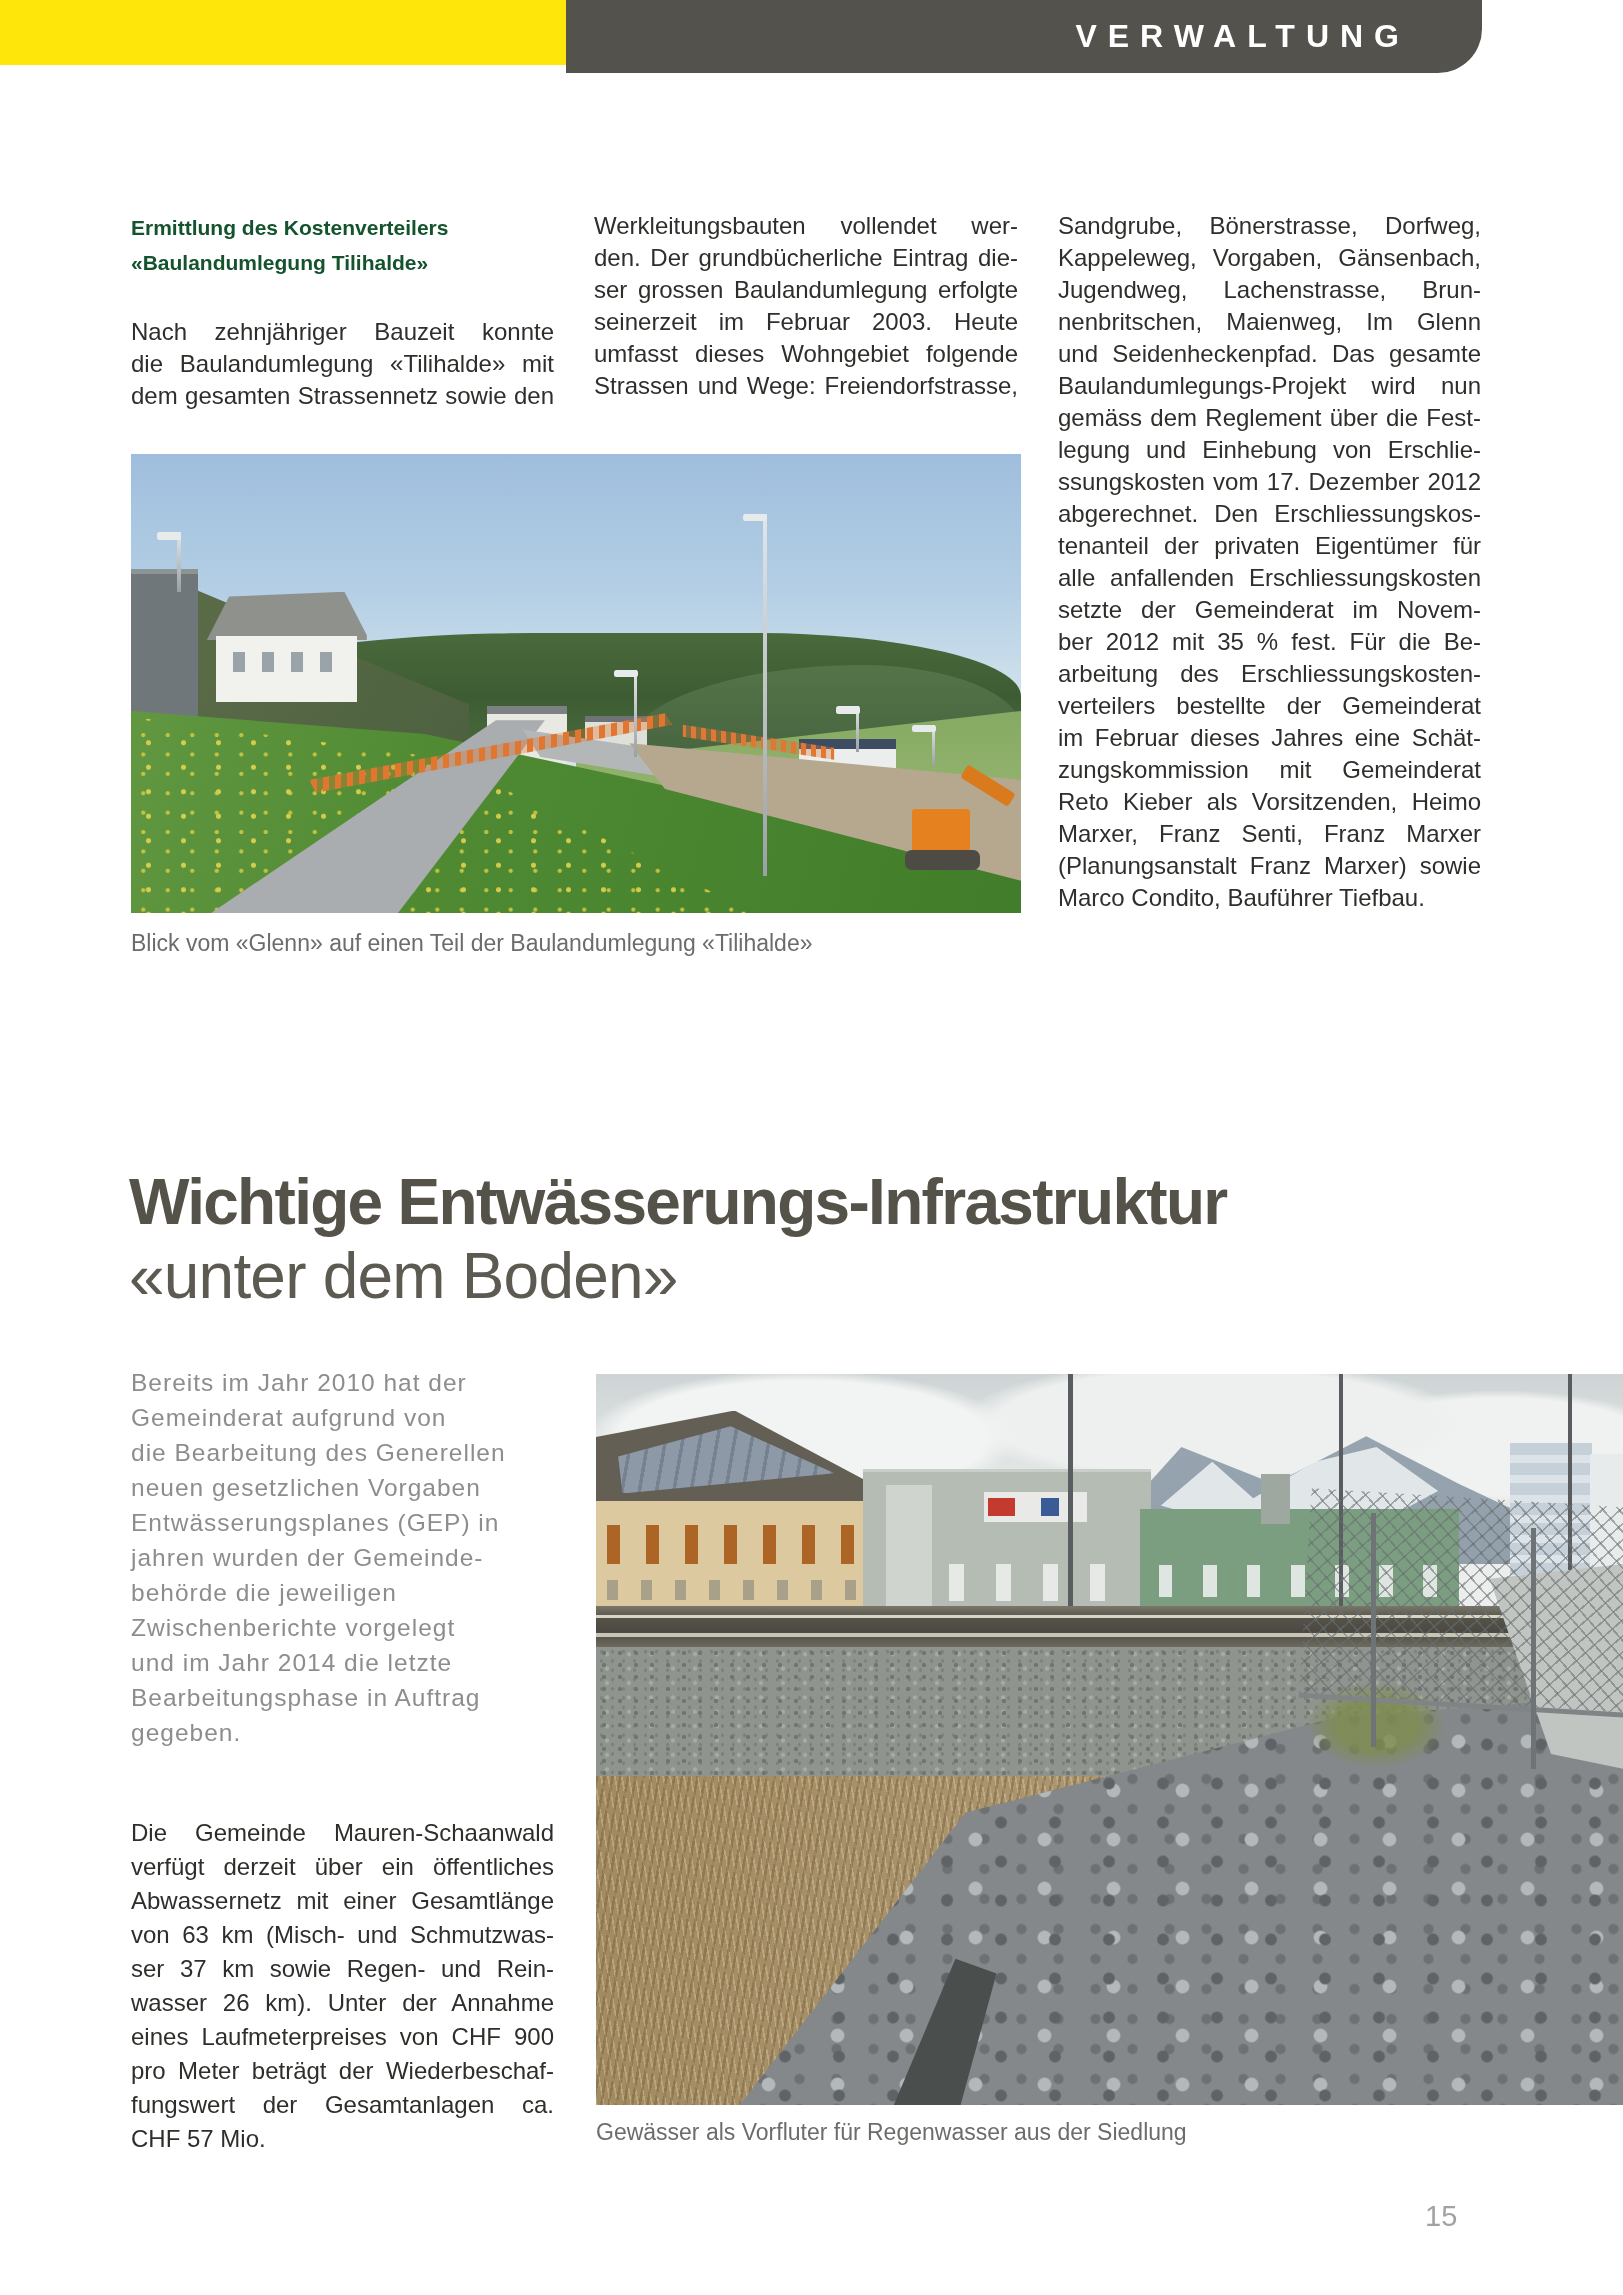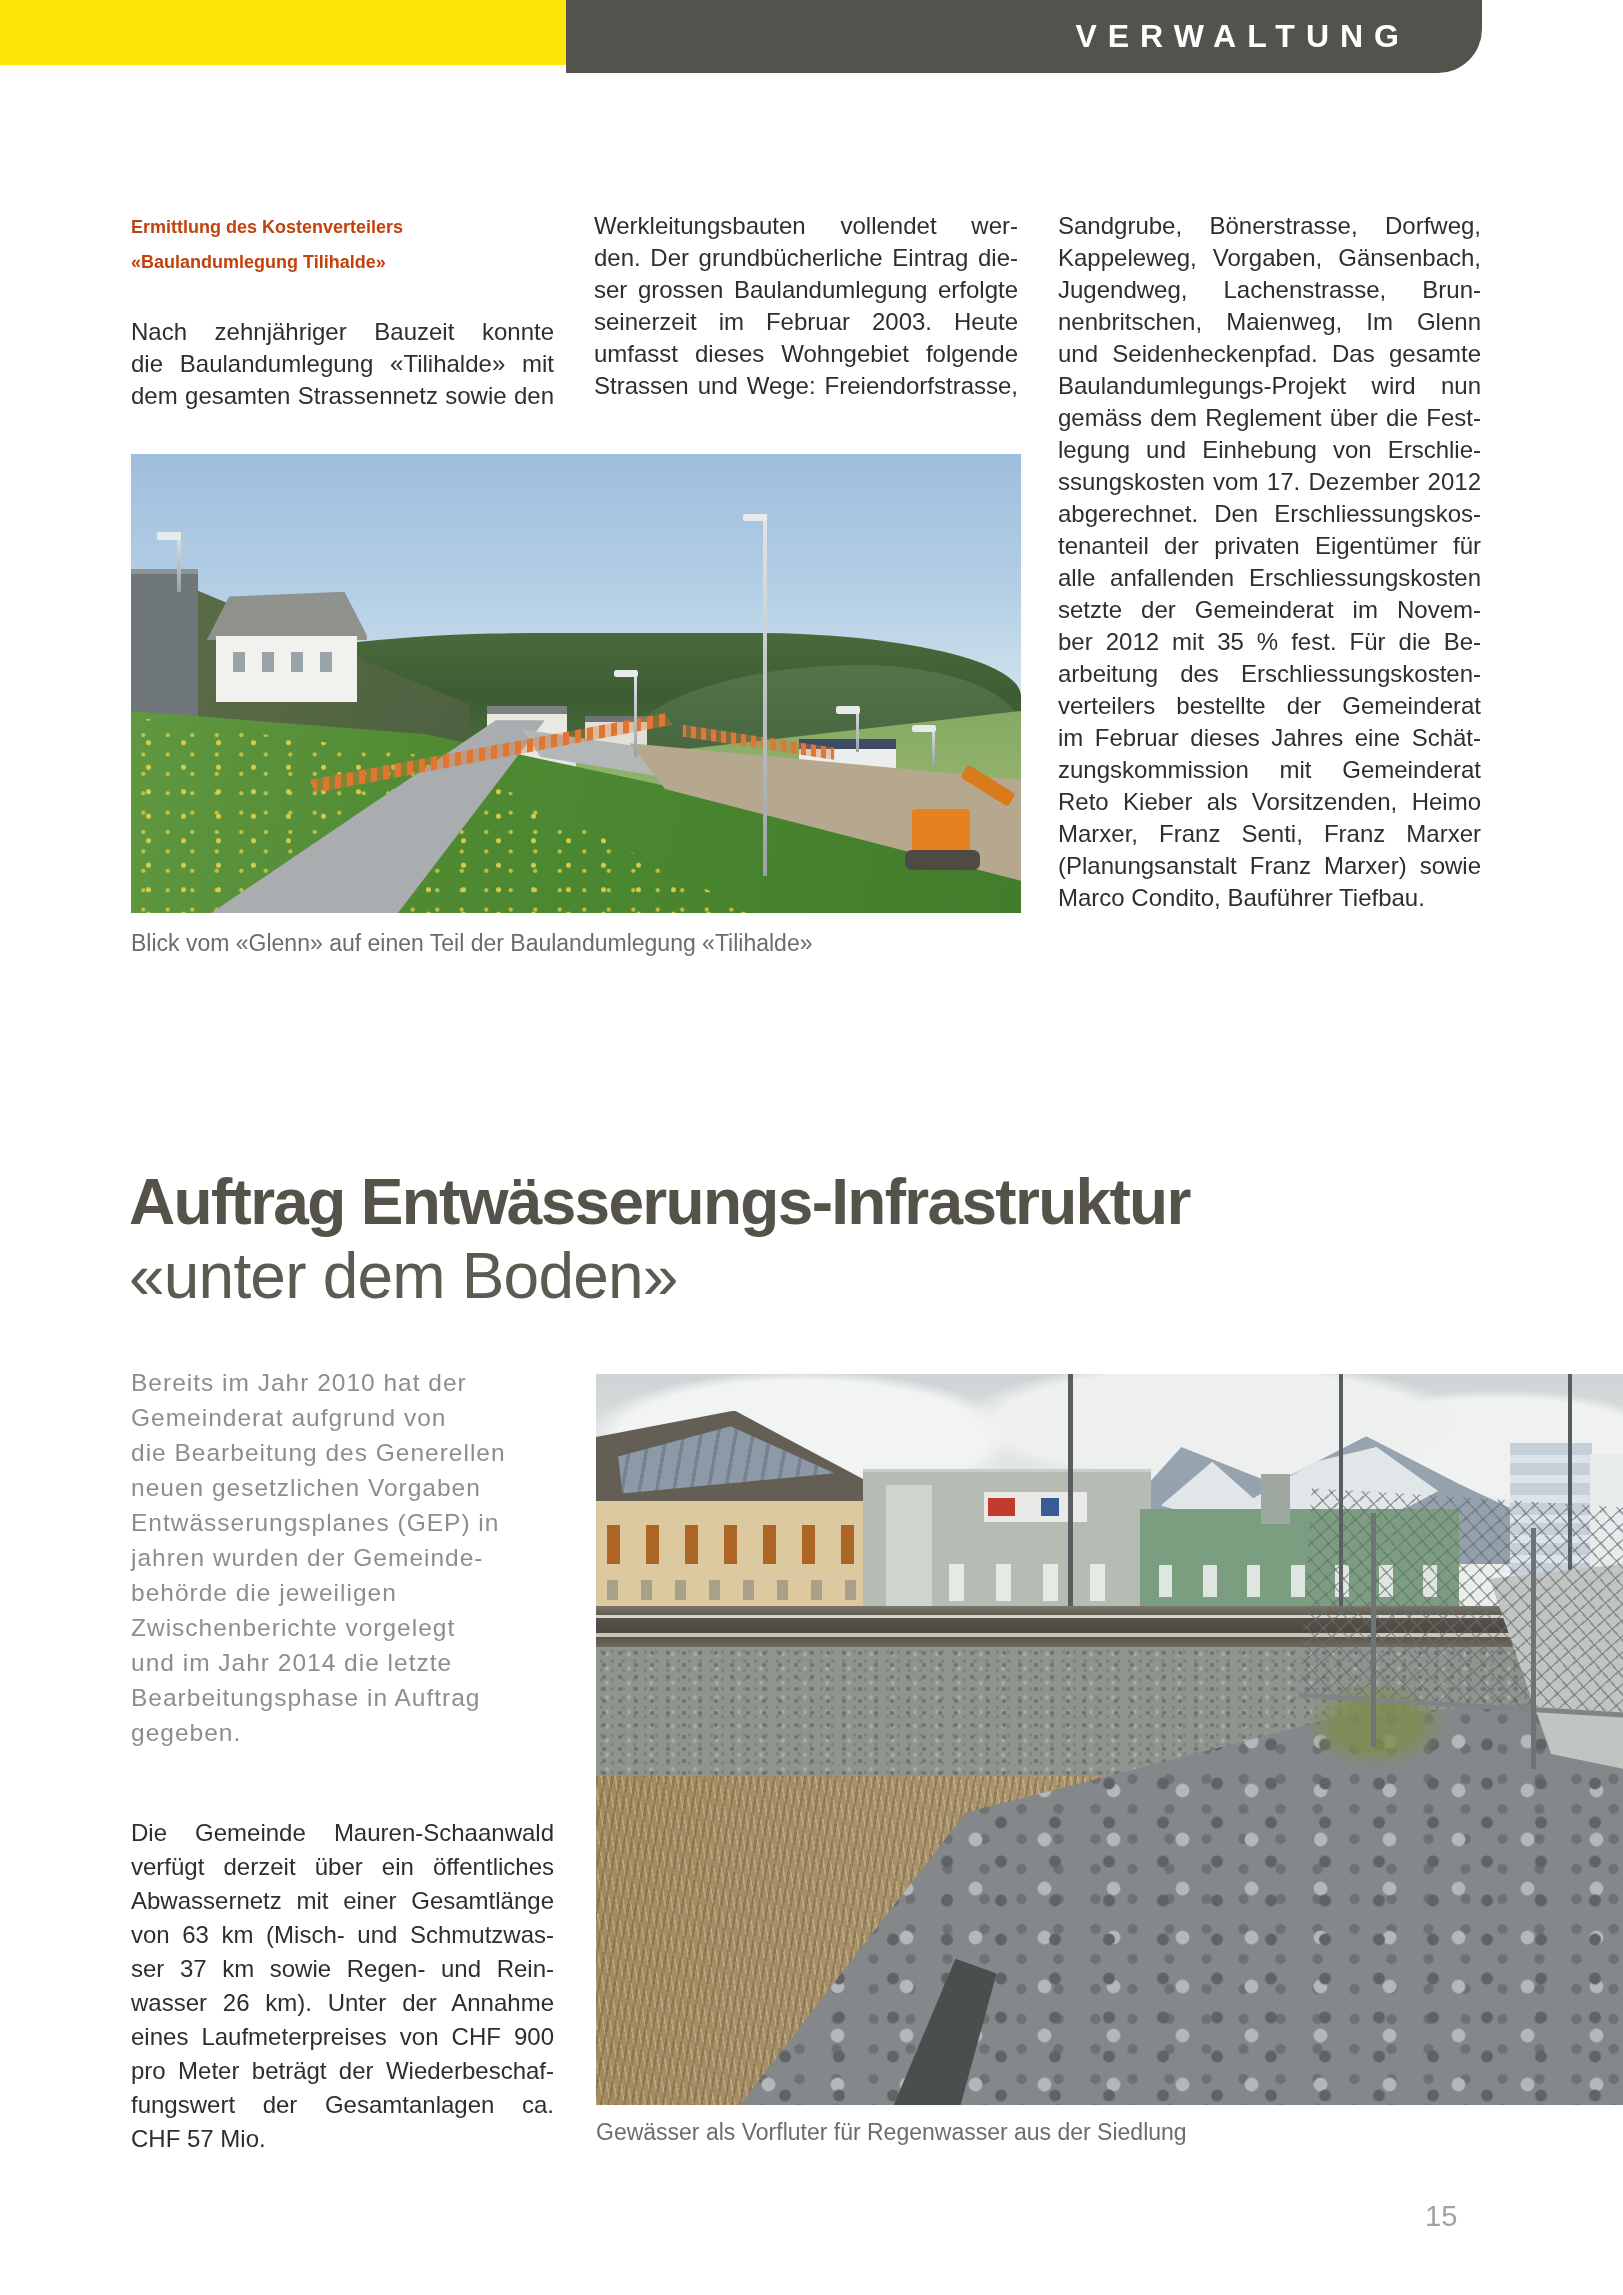--- a/index.html
+++ b/index.html
@@ -17,21 +17,21 @@
   }
   .hdr-label {
     color:#ffffff; font-size:32px; font-weight:bold; letter-spacing:11px;
     margin-right:72px; line-height:65px; white-space:nowrap;
   }
   
   .col { position:absolute; top:210px; width:423px; font-size:24px; line-height:32px; color:#2f2e2b; }
   #col1 { left:131px; }
   #col2 { left:594px; width:424px; }
   #col3 { left:1058px; }
-  .col-heading { font-size:18px; line-height:35px; font-weight:bold; color:#c2410c; margin-bottom:36px; }
+  .col-heading { font-size:21px; line-height:35px; font-weight:bold; color:#14532d; margin-bottom:36px; }
   .tl { min-height:32px; }
   .col-heading .tl { min-height:35px; }
   .tl-j { text-align:justify; text-align-last:justify; -moz-text-align-last:justify; }
   .caption { position:absolute; font-size:23px; color:#6c6c6a; }
   #caption1 { left:131px; top:930px; width:890px; }
   #caption2 { left:596px; top:2119px; width:930px; }
   
   #big-title { position:absolute; left:129px; top:1165px; width:1268px; }
   #big-title .t1 { font-size:64px; line-height:74px; font-weight:bold; color:#55524a; letter-spacing:-1.7px; white-space:nowrap; }
   #big-title .t2 { font-size:64px; line-height:74px; font-weight:normal; color:#5d5a52; letter-spacing:-0.8px; white-space:nowrap; }
@@ -262,21 +262,21 @@
     </div>
     <div class="lamp l1"></div>
     <div class="lamp l2"></div>
     <div class="lamp l3"></div>
     <div class="lamp l4"></div>
     <div class="lamp l5"></div>
   </div>
   <div class="caption" id="caption1">Blick vom «Glenn» auf einen Teil der Baulandumlegung «Tilihalde»</div>
 
   <div id="big-title">
-    <div class="t1">Auftrag Entwässerungs-Infrastruktur</div>
+    <div class="t1">Wichtige Entwässerungs-Infrastruktur</div>
     <div class="t2">«unter dem Boden»</div>
   </div>
 
   <div id="intro-para">
       <div class="tl">Bereits im Jahr 2010 hat der</div>
       <div class="tl">Gemeinderat aufgrund von</div>
       <div class="tl">die Bearbeitung des Generellen</div>
       <div class="tl">neuen gesetzlichen Vorgaben</div>
       <div class="tl">Entwässerungsplanes (GEP) in</div>
       <div class="tl">jahren wurden der Gemeinde-</div>

